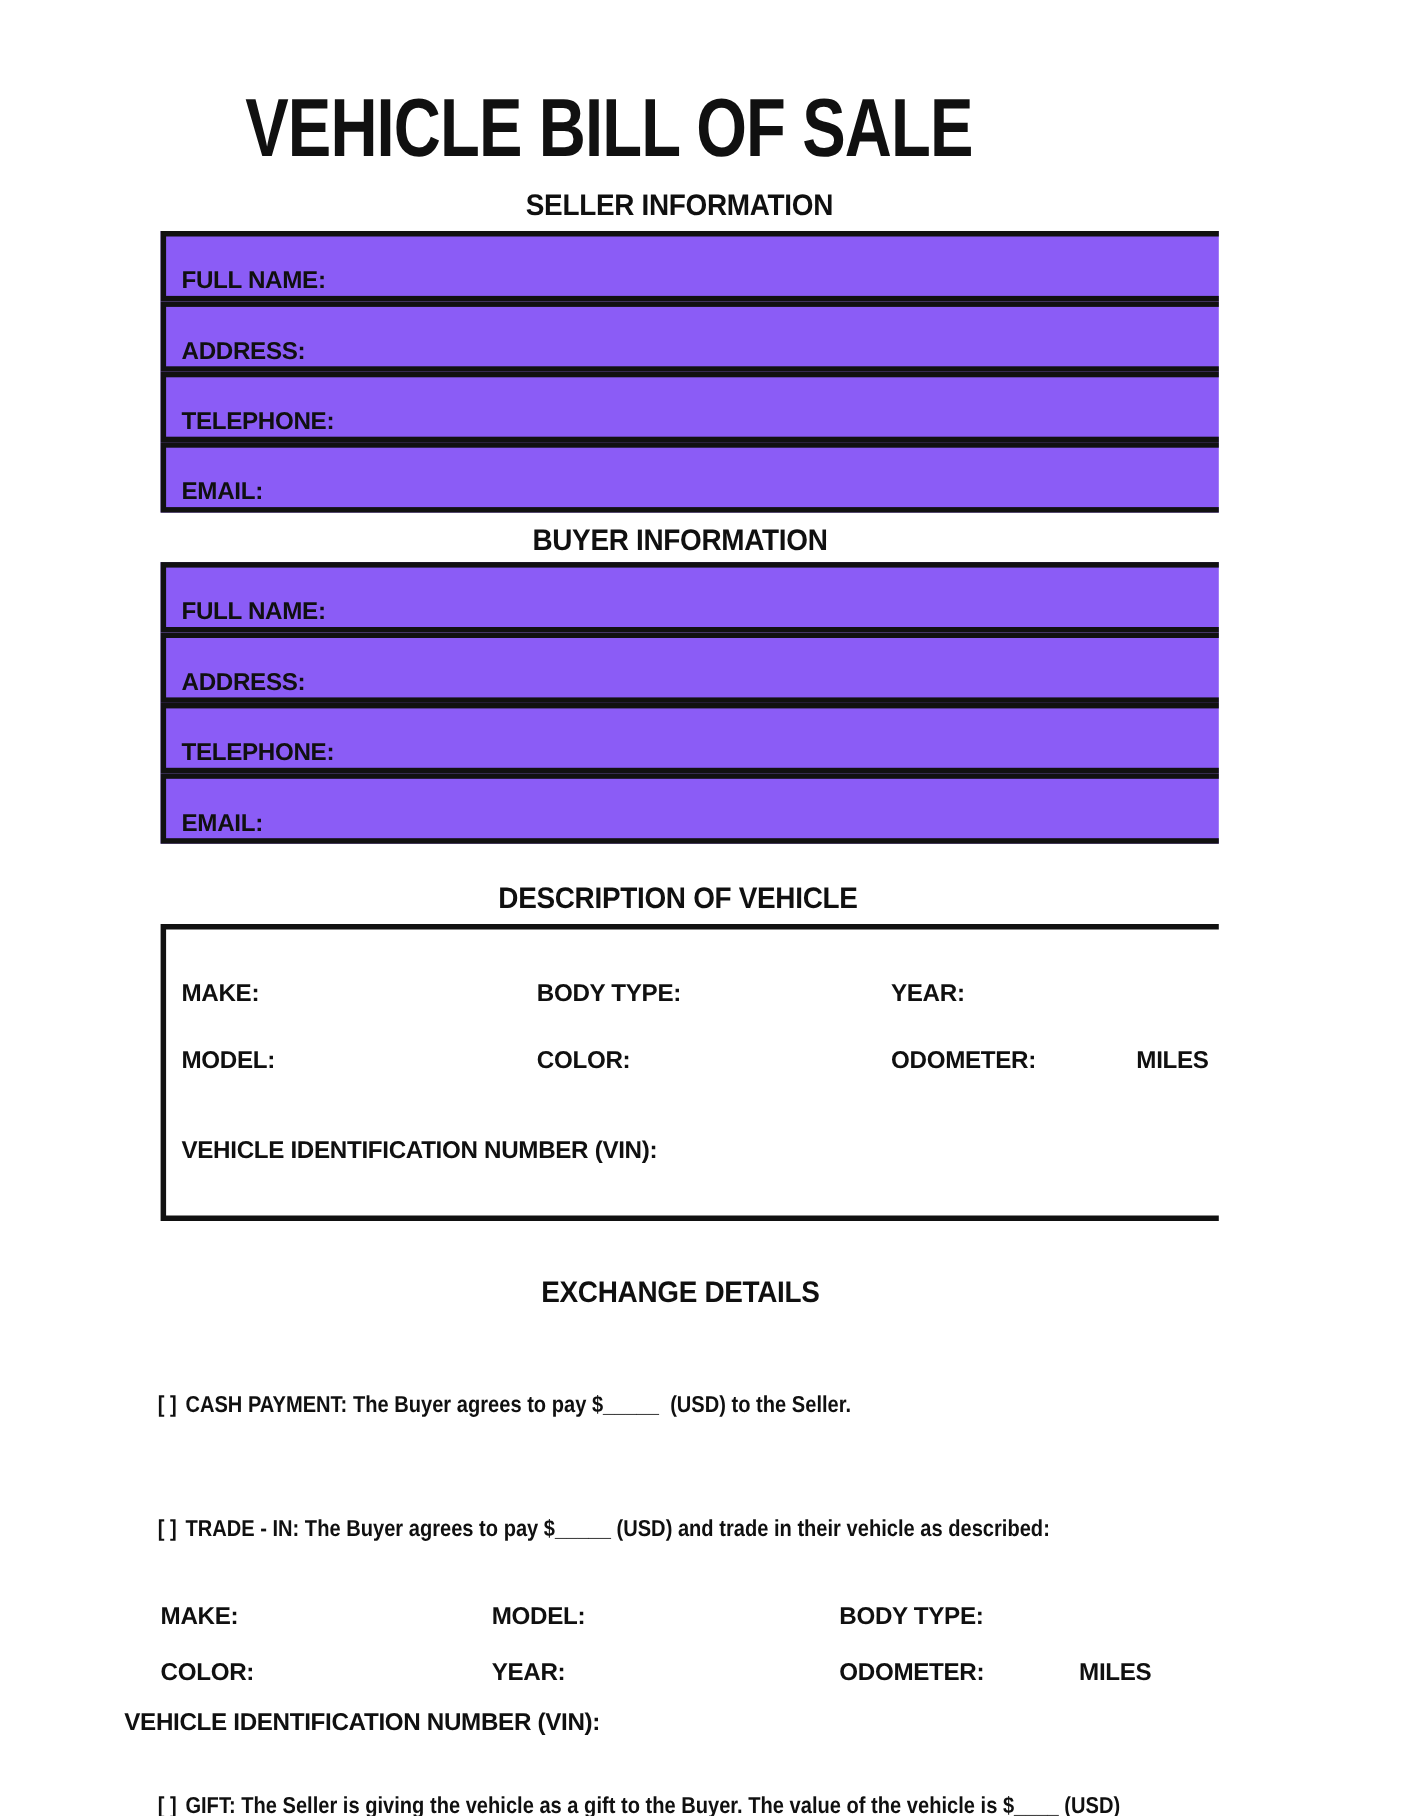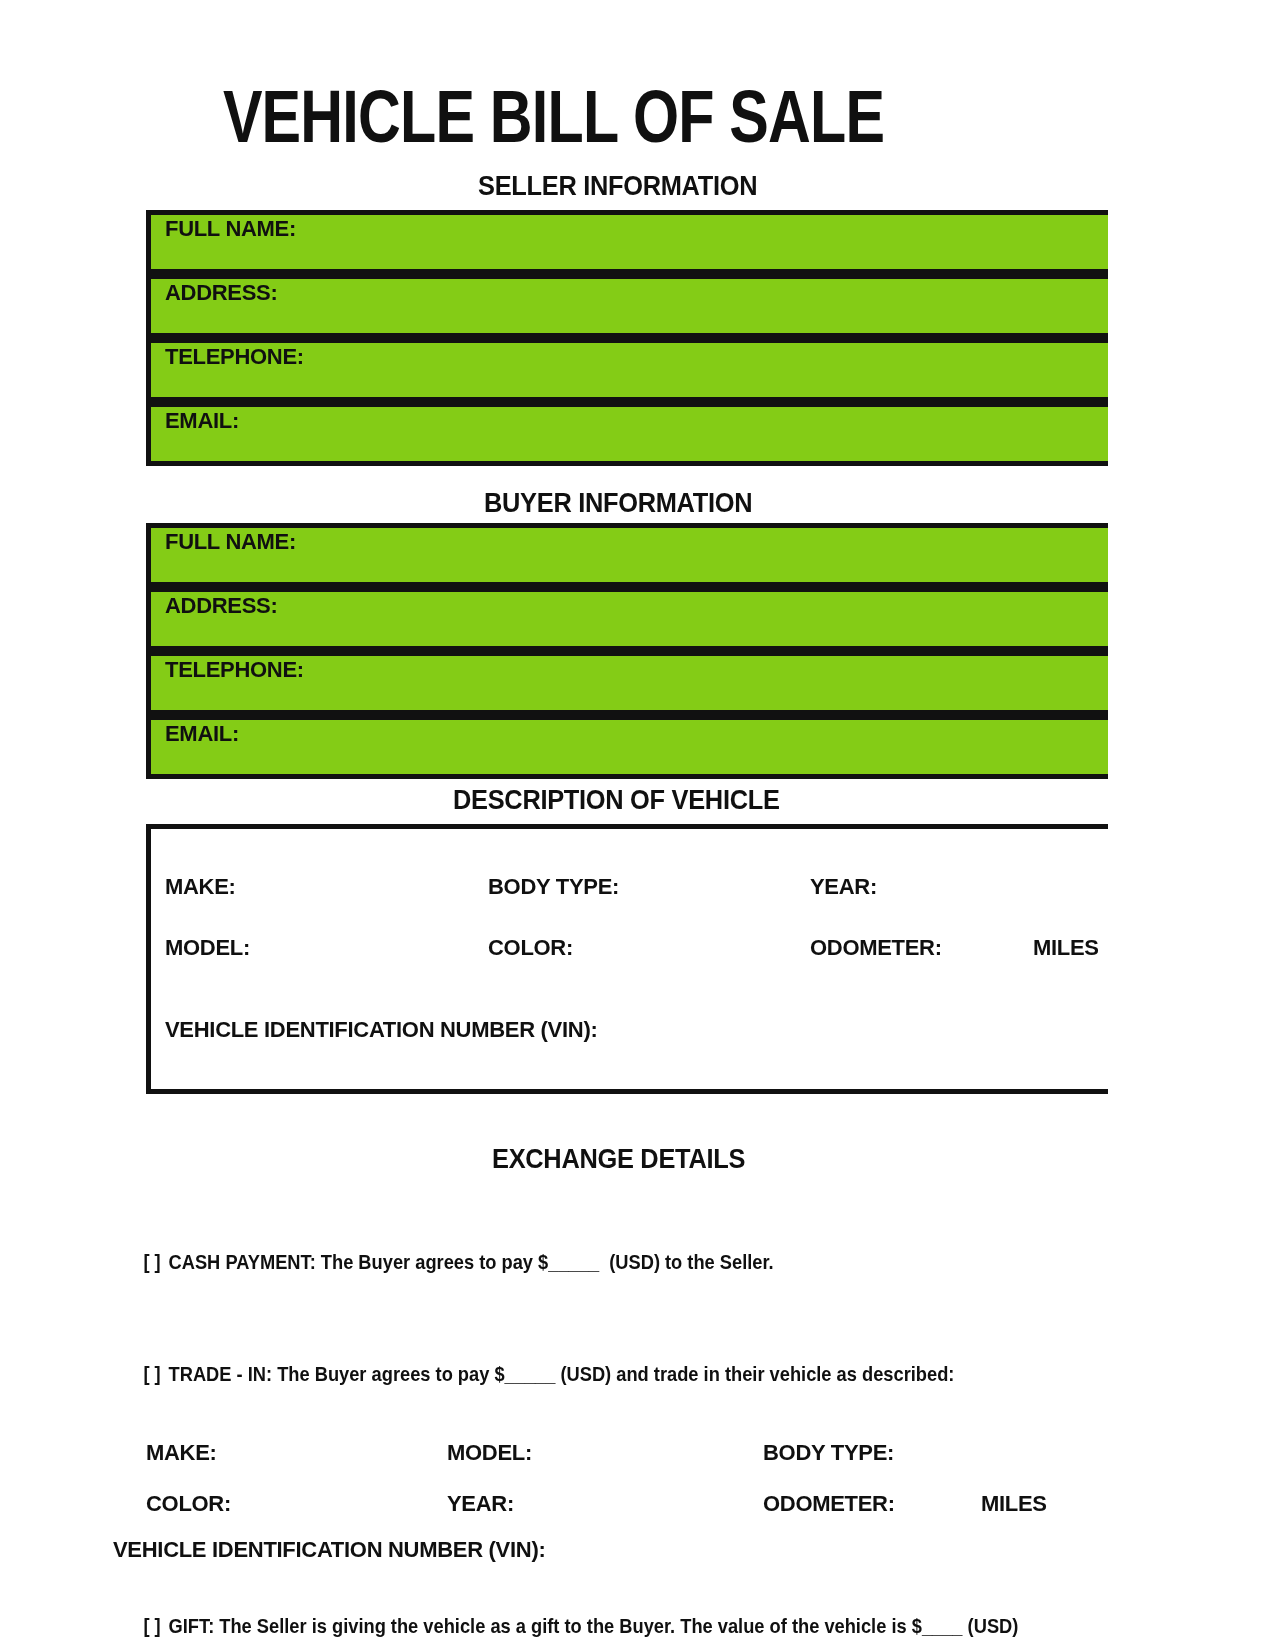--- a/index.html
+++ b/index.html
@@ -44,37 +44,37 @@
     white-space: nowrap;
     text-align: center;
   }
   .sec-h .h-inner {
     display: inline-block;
     transform: scaleX(0.94);
     transform-origin: 0 50%;
     letter-spacing: -0.3px;
   }
   .mt-seller-h { margin-top: 19px; }
-  .mt-buyer-h  { margin-top: 24px; }
-  .mt-desc-h   { margin-top: 8px; }
+  .mt-buyer-h  { margin-top: 12px; }
+  .mt-desc-h   { margin-top: 36px; }
   .mt-exch-h   { margin-top: 52px; }
 
   
   .rows {
     margin-left: 146px;
     width: 981px;
   }
   .mt-seller-rows { margin-top: 10px; }
   .mt-buyer-rows  { margin-top: 6px; }
   .row {
     height: 64px;
     border: 5px solid #111111;
-    background: #84cc16;
+    background: #8b5cf6;
     display: flex;
-    align-items: flex-start;
+    align-items: flex-end;
     padding: 0 14px;
   }
   .label {
     font-size: 22px;
     font-weight: 700;
     letter-spacing: -0.3px;
     line-height: 28px;
     white-space: nowrap;
   }
   .blank { flex: 1 1 auto; align-self: stretch; }

